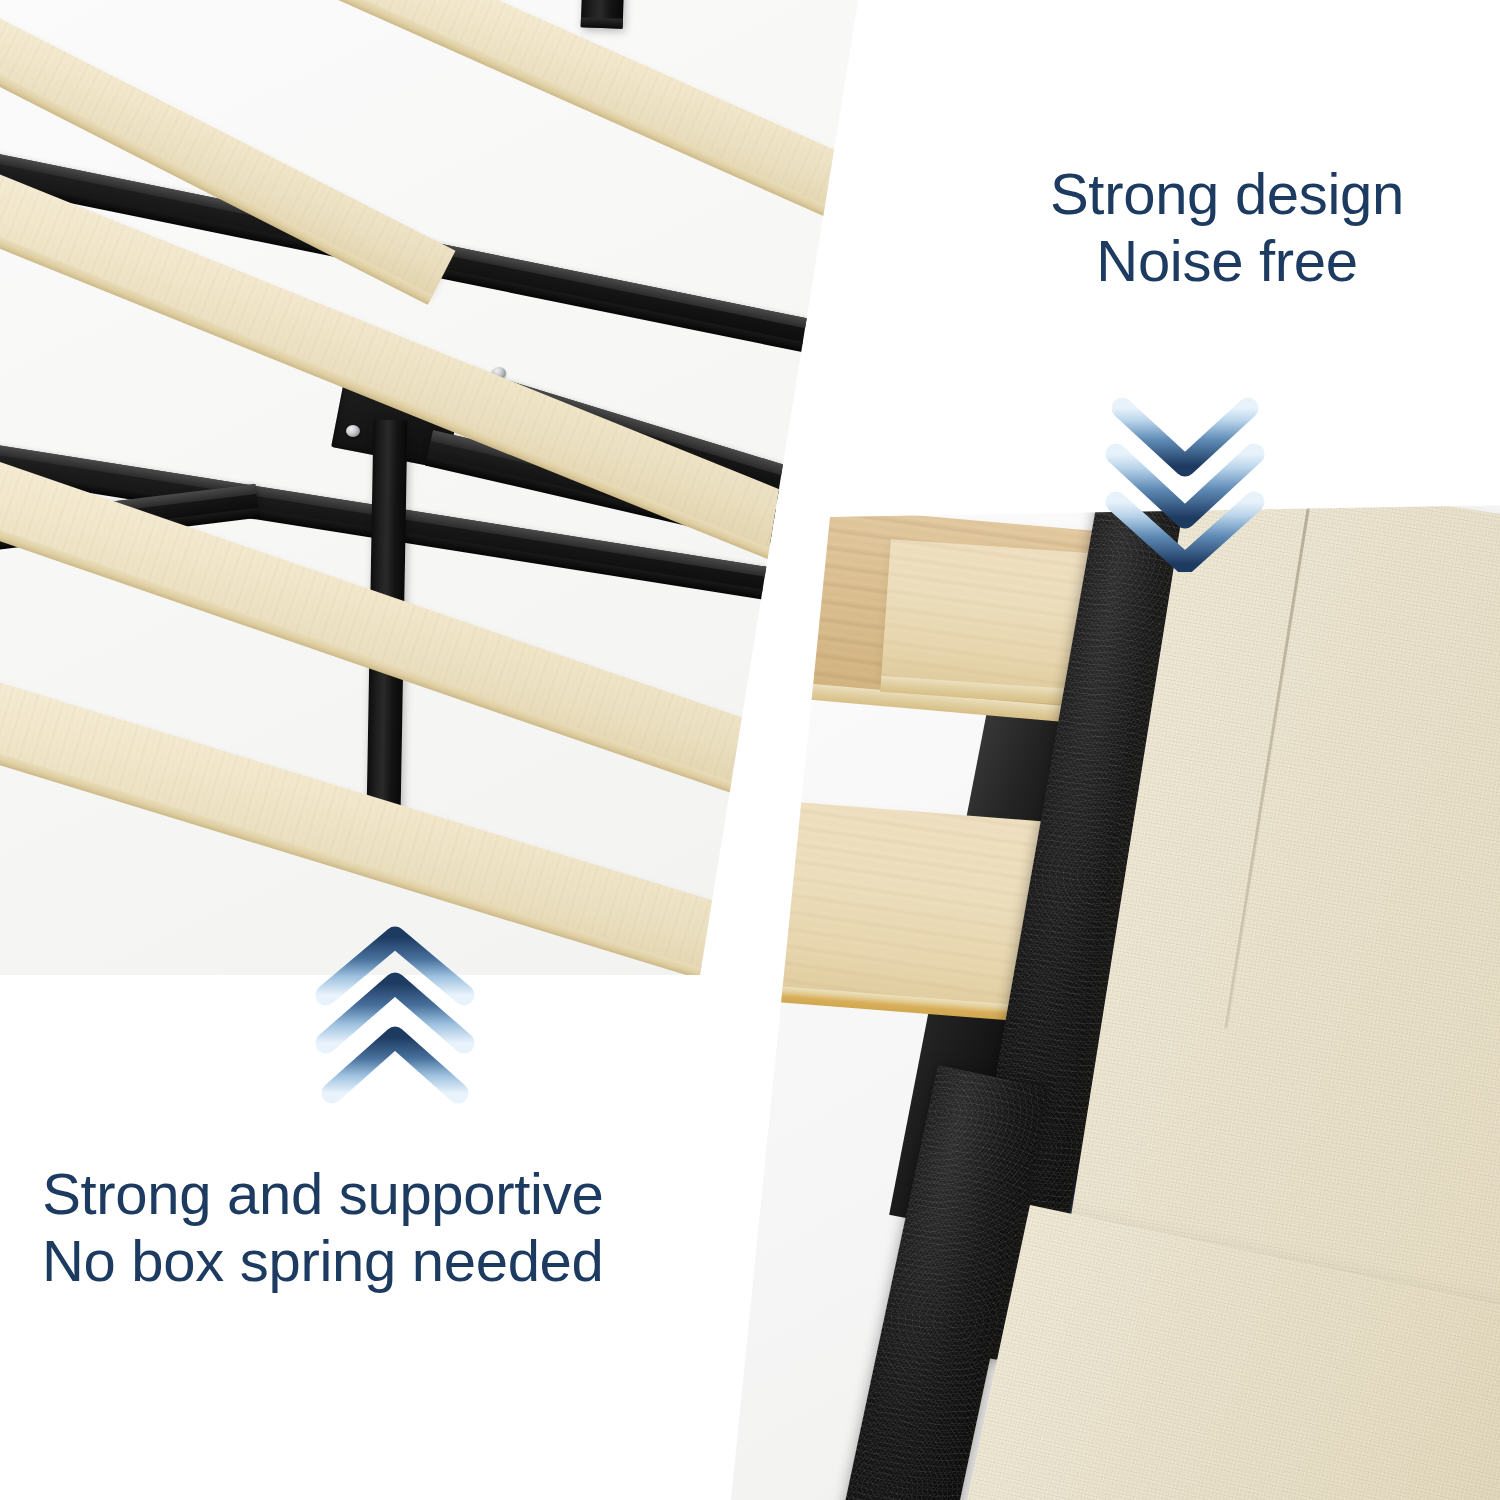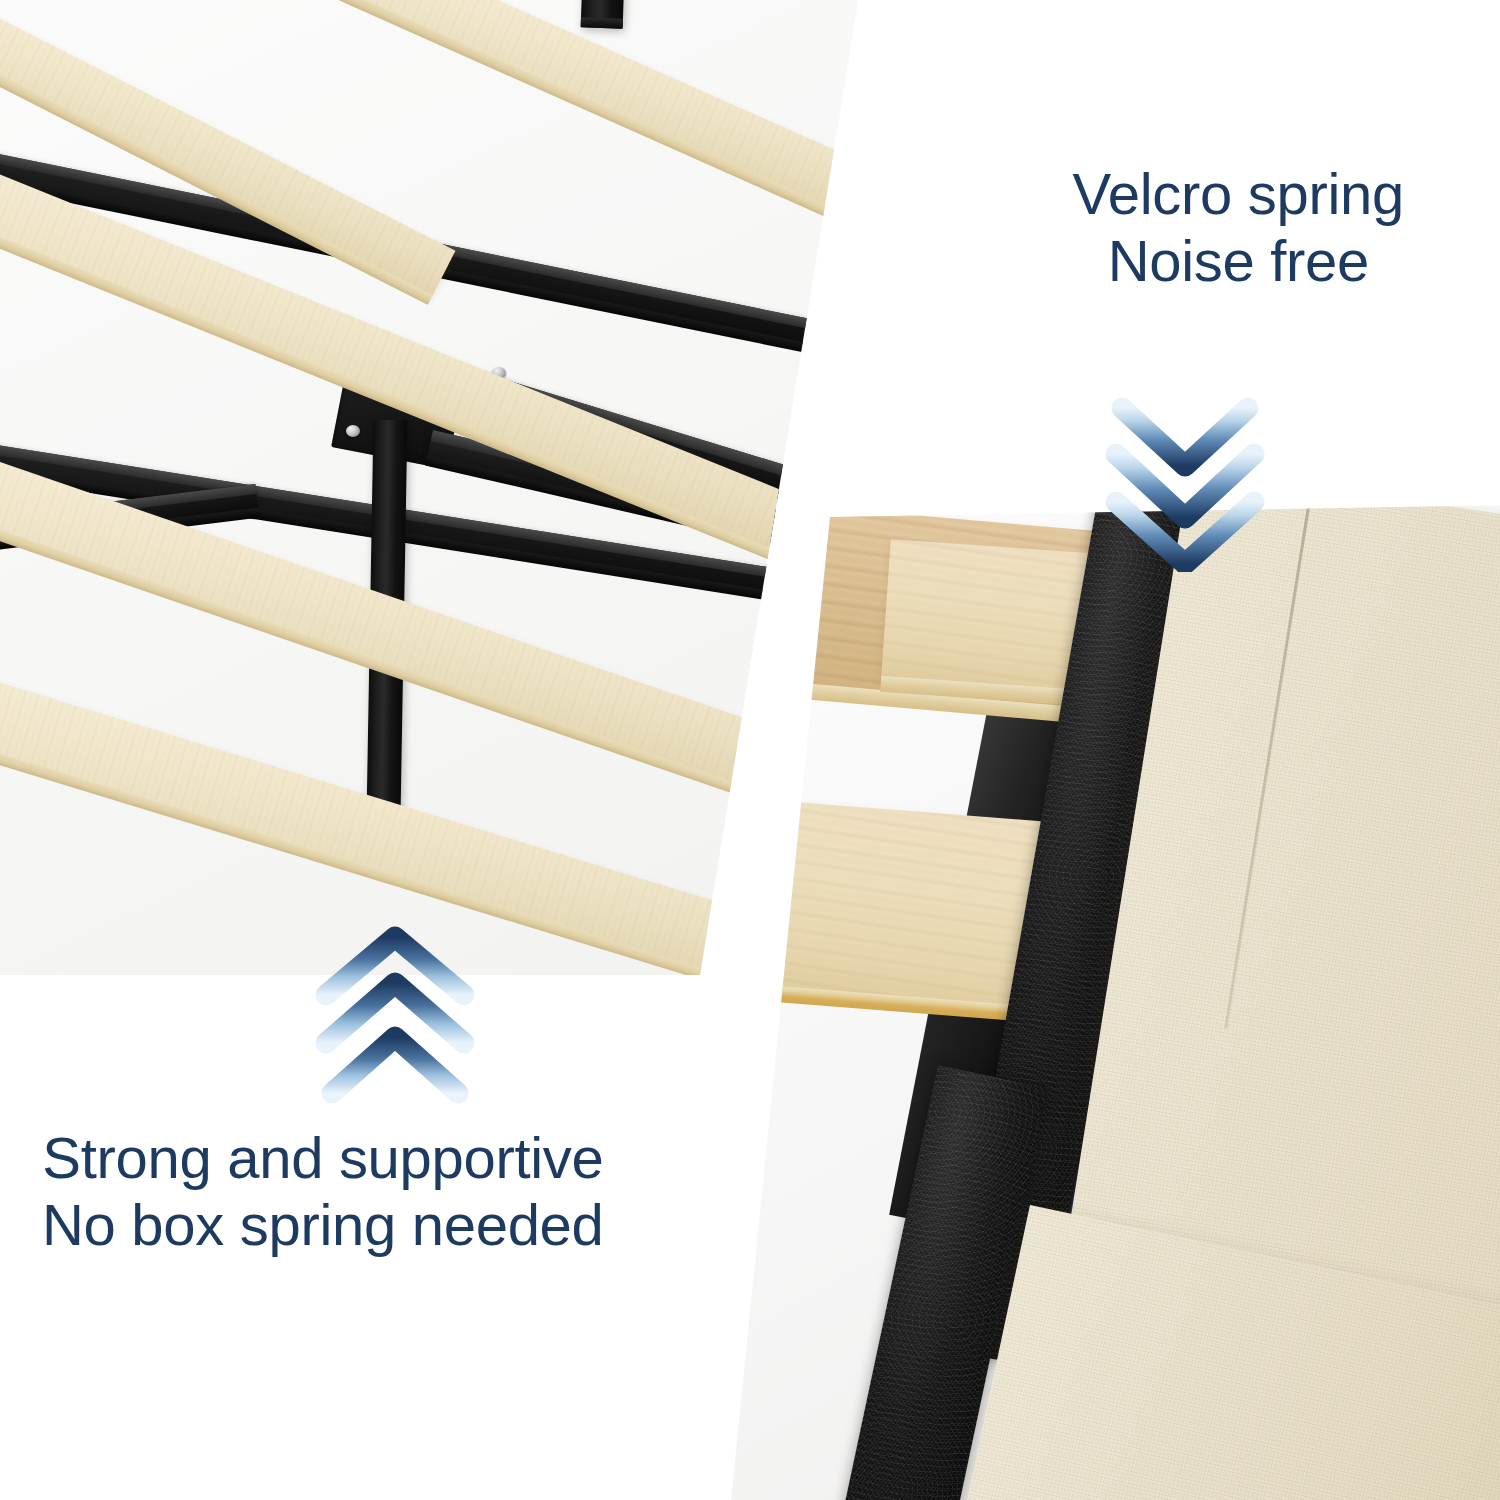--- a/index.html
+++ b/index.html
@@ -189,21 +189,21 @@
   .caption {
     position:absolute;
     color:#1d3a61;
     font-size:58px;
     line-height:1.16;
     font-weight:400;
     letter-spacing:-.3px;
     white-space:pre-line;
   }
   .caption.tr { right:96px; top:160px; text-align:center; }
-  .caption.bl { left:42px; top:1124px; text-align:right; }
+  .caption.bl { left:42px; top:1160px; text-align:center; }
 
   
   .chev-group { position:absolute; }
 </style>
 </head>
 <body>
 
 <div id="stage">
 
   <div class="panel-left">
@@ -309,19 +309,19 @@
         </linearGradient>
       </defs>
       <g fill="none" stroke="url(#gup)" stroke-width="21" stroke-linecap="round" stroke-linejoin="round">
         <polyline points="26,70 95,12 164,70"></polyline>
         <polyline points="26,118 95,58 164,118"></polyline>
         <polyline points="32,168 95,112 158,168"></polyline>
       </g>
     </svg>
   </div>
 
-  <div class="caption tr">Velcro spring
+  <div class="caption tr">Strong design
 Noise free</div>
 
   <div class="caption bl">Strong and supportive
 No box spring needed</div>
 
 </div>
 
 </body></html>

